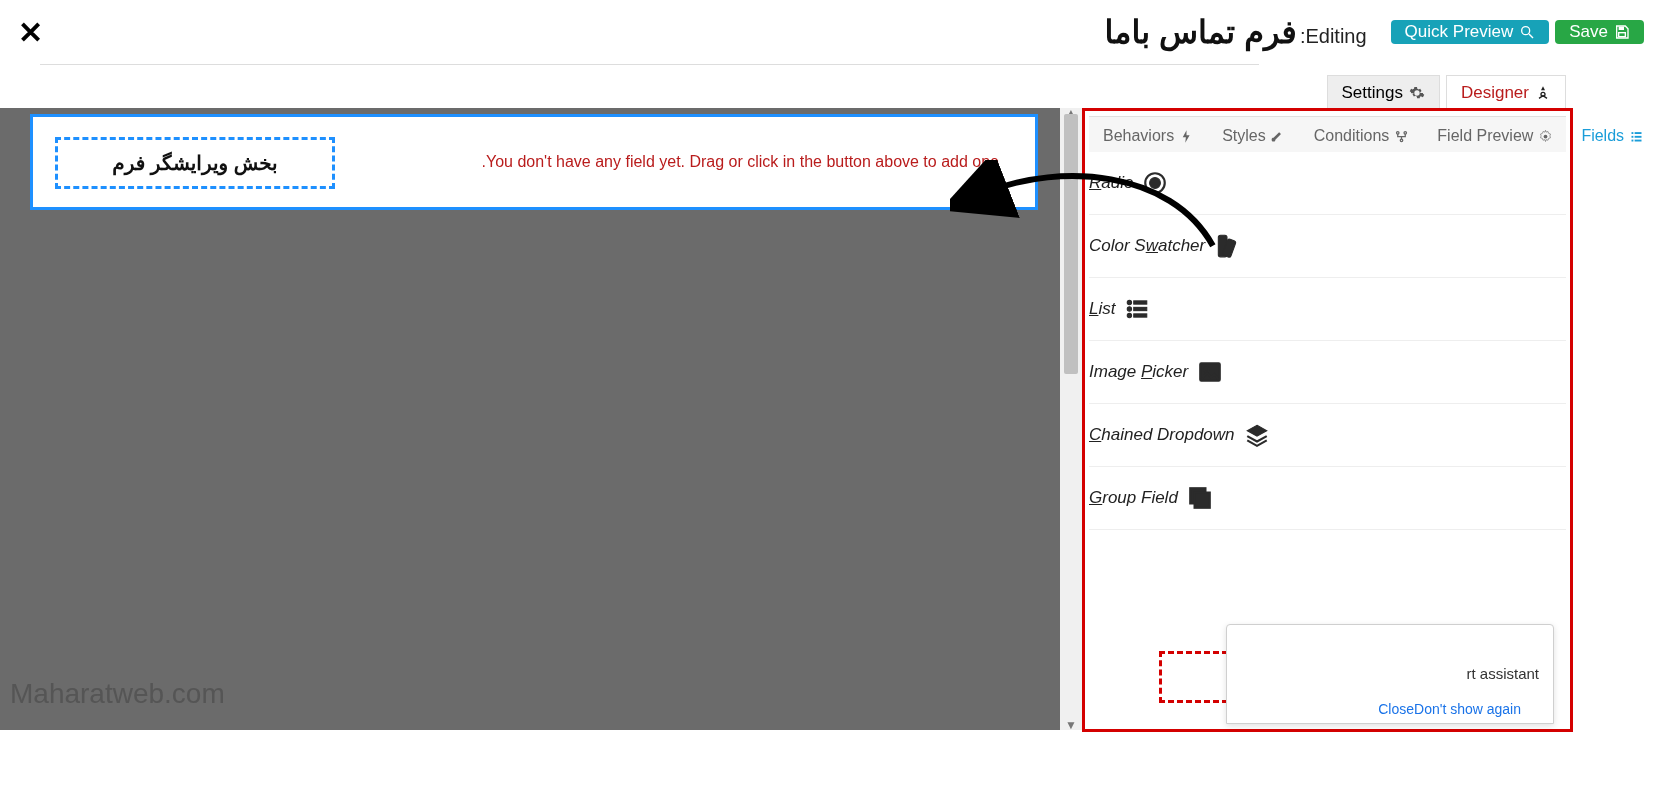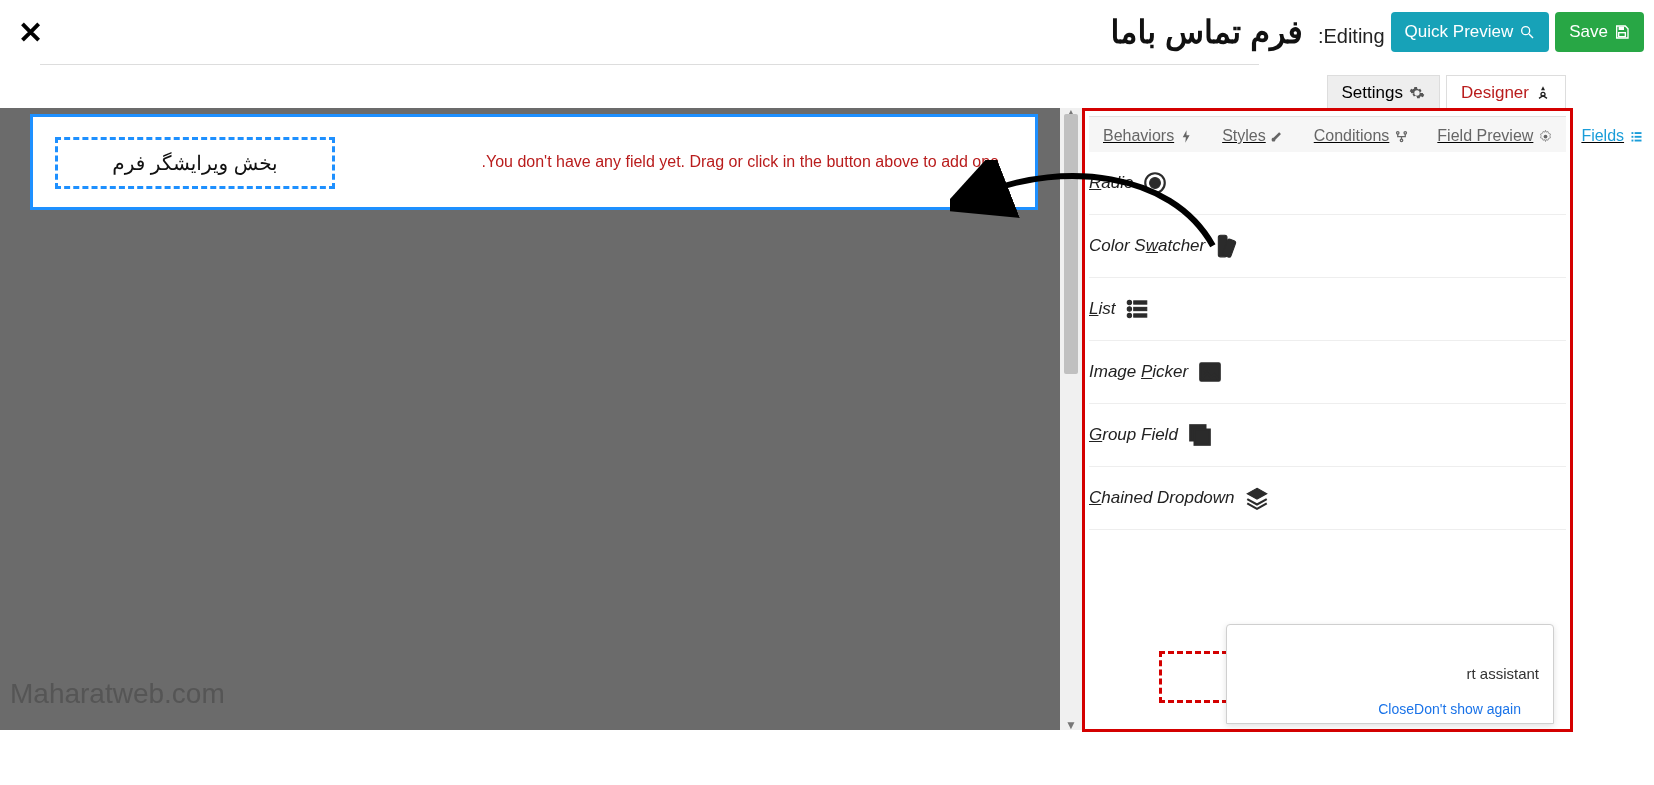--- a/index.html
+++ b/index.html
@@ -7,25 +7,25 @@
 
 
 .header {
   position:absolute; top:0; left:0; right:0; height:64px;
   display:flex; align-items:center; padding:0 10px;
 }
 .header .close-x {
   font-size:30px; font-weight:bold; cursor:pointer; margin-left:8px;
 }
 .header .spacer { flex:1; }
-.header .title-wrap { display:flex; align-items:baseline; gap:15px; text-align:center;}
+.header .title-wrap { display:flex; align-items:baseline; gap:3px; margin-right:18px;text-align:center;}
 .header .form-title { font-size:32px; font-weight:700; color:#111; }
 .header .editing-label { font-size:20px; color:#222; }
 .header .btn {
-  height:40px; padding:0 14px; display:inline-flex; align-items:center;
+  height:24px; padding:0 14px; display:inline-flex; align-items:center;
   border-radius:4px; font-size:17px; color:#fff; cursor:pointer; margin-left:6px;
   gap:6px;
 }
 .btn-preview { background:#17a2b8; }
 .btn-save { background:#28a745; }
 .header-divider {
   position:absolute; top:64px; left:40px; right:395px; height:1px; background:#ddd;
 }
 
 
@@ -35,21 +35,20 @@
   border:1px solid #ddd; background:#eee; color:#000000; font-size:17px; cursor:pointer;
 }
 .toptab.active { background:#fff; color:#b91c1c; }
 .toptab svg { width:16px; height:16px; }
 
 
 .subtabs {
   position:absolute; top:116px; left:1089px; right:88px;
   display:flex; border:1px solid #e0e0e0; border-left:none; border-right:none;
   background:#f6f6f6;
-  text-decoration:underline;
 }
 .subtab {
   flex:0 0 auto; padding:10px 14px; font-size:16px; color:#666; cursor:pointer;
   display:flex; align-items:center; gap:5px;
 }
 .subtab.active { background:#fff; color:#1a9dd9; }
 .subtab svg { width:15px; height:15px; }
 
 
 .field-panel {
@@ -102,21 +101,21 @@
   background:#fff; border:3px solid #1e90ff;
 }
 .canvas-helper {
   position:absolute; top:50%; right:36px; transform:translateY(-50%);
   font-size:16px; color:#b91c1c;
 }
 .blue-dashed {
   position:absolute; top:20px; left:22px; width:280px; height:52px;
   border:3px dashed #1e90ff; background:#fff;
   display:flex; align-items:center; justify-content:center;
-  font-weight:400; font-size:20px; color:#111;
+  font-weight:700; font-size:20px; color:#111;
 }
 
 
 .scroll-gutter {
   position:absolute; top:108px; left:1060px; width:22px; bottom:55px; background:#f0f0f0;
 }
 .scroll-gutter .thumb {
   position:absolute; top:6px; left:4px; right:4px; height:260px;
   background:#c0c0c0; border-radius:2px;
 }
@@ -257,35 +256,35 @@
     <span><span>Image </span><span class="underline-char">P</span><span>icker</span></span>
     <span class="fi-icon">
         <svg viewBox="0 0 24 24" fill="none" stroke="#2b2b2b" stroke-width="2">
           <rect x="3" y="4" width="18" height="16" rx="1"></rect>
           <circle cx="9" cy="10" r="2" fill="#2b2b2b"></circle>
           <path d="M4 19l5-6 4 4 3-3 4 5" fill="#2b2b2b"></path>
         </svg>
       </span>
   </div>
   <div class="field-item">
-    <span><span class="underline-char">G</span><span>r</span><span>oup Field</span></span>
-    <span class="fi-icon">
-        <svg viewBox="0 0 24 24" fill="none" stroke="#2b2b2b" stroke-width="2">
-          <rect x="3" y="3" width="14" height="14"></rect>
-          <rect x="7" y="7" width="14" height="14"></rect>
-        </svg>
-      </span>
-  </div>
-  <div class="field-item">
     <span><span class="underline-char">C</span><span>h</span><span>ained Dropdown</span></span>
     <span class="fi-icon">
         <svg viewBox="0 0 24 24" fill="#2b2b2b">
           <path d="M12 3l9 5-9 5-9-5z"></path>
           <path d="M3 13l9 5 9-5" fill="none" stroke="#2b2b2b" stroke-width="2"></path>
           <path d="M3 17l9 5 9-5" fill="none" stroke="#2b2b2b" stroke-width="2"></path>
+        </svg>
+      </span>
+  </div>
+  <div class="field-item">
+    <span><span class="underline-char">G</span><span>r</span><span>oup Field</span></span>
+    <span class="fi-icon">
+        <svg viewBox="0 0 24 24" fill="none" stroke="#2b2b2b" stroke-width="2">
+          <rect x="3" y="3" width="14" height="14"></rect>
+          <rect x="7" y="7" width="14" height="14"></rect>
         </svg>
       </span>
   </div>
 </div>
 
 <div class="assist-box">
   <span class="assist-title">rt assistant</span>
   <span class="assist-link">
     <span>Close</span><span>Don't show again</span>
   </span>

